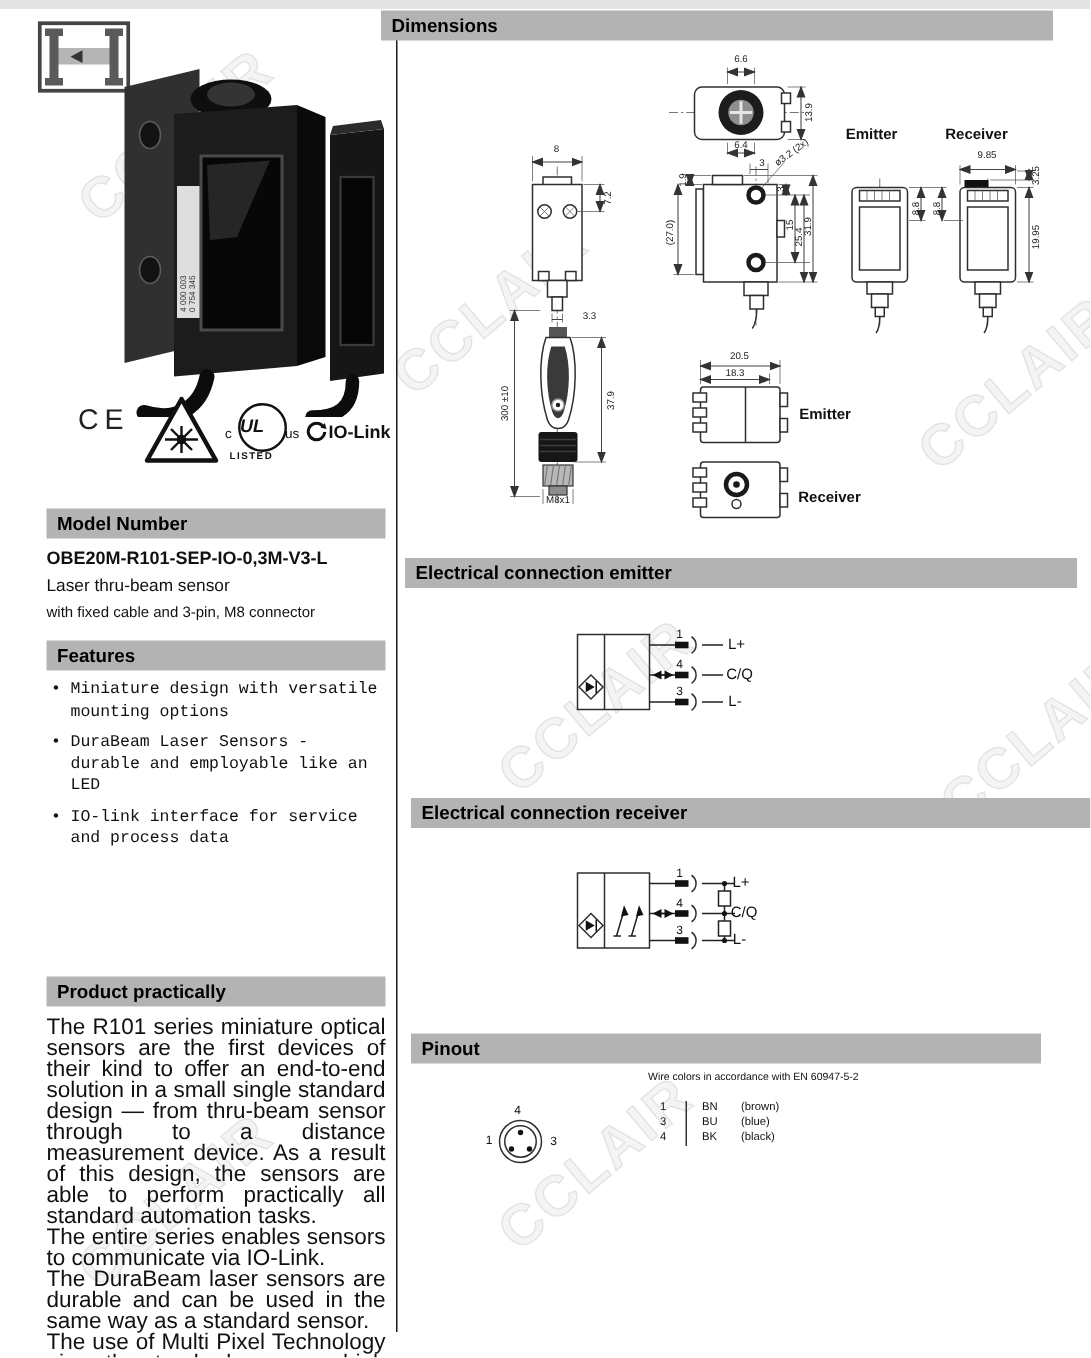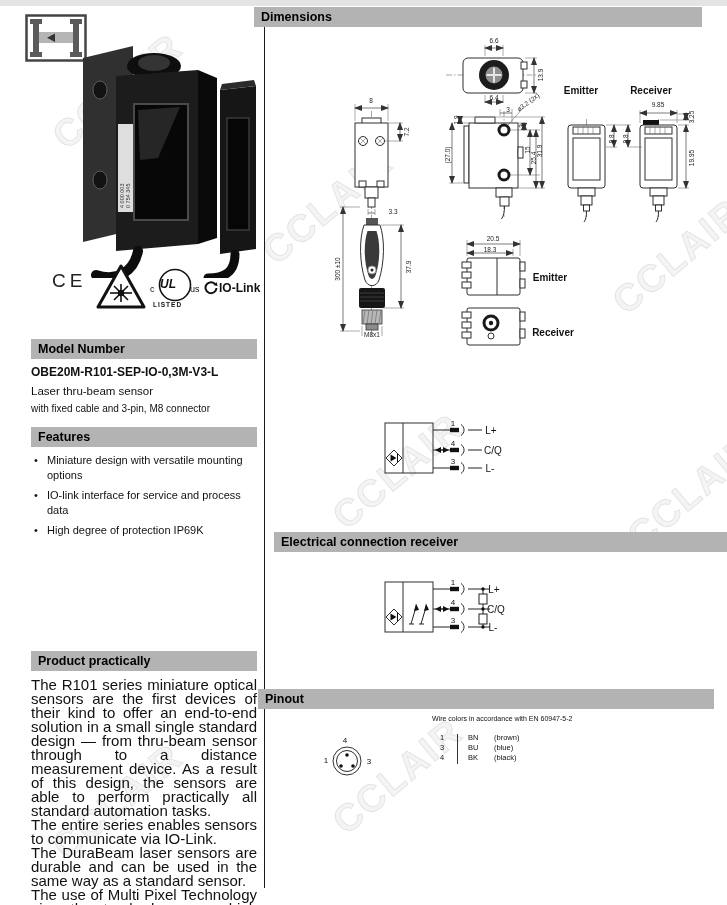--- a/index.html
+++ b/index.html
@@ -8,21 +8,21 @@
   .topstrip { position:absolute; left:0; top:0; width:727px; height:6px; background:#e4e4e4; }
   .divider { position:absolute; left:264px; top:10px; width:1px; height:878px; background:#1a1a1a; }
   .bar { position:absolute; height:20px; background:#b3b3b3; color:#000;
          font-weight:bold; font-size:12.5px; line-height:20px; padding-left:7px; box-sizing:border-box; }
   .wm { position:absolute; font-size:38px; font-weight:bold; letter-spacing:2px;
         color:rgba(0,0,0,0.045); -webkit-text-stroke:1px rgba(0,0,0,0.09);
         transform:rotate(-40deg); pointer-events:none; white-space:nowrap; }
   .code { position:absolute; left:31px; top:365px; font-weight:bold; font-size:12px; }
   .pname { position:absolute; left:31px; top:385px; font-size:11.5px; }
   .pdesc { position:absolute; left:31px; top:403px; font-size:10px; }
-  ul.features { position:absolute; left:31px; top:453px; width:226px; margin:0; padding:0; list-style:none; }
+  ul.features { position:absolute; left:31px; top:453px; width:226px; margin:0; padding:0; list-style:none;font-family:Liberation Mono, monospace; }
   ul.features li { position:relative; padding-left:16px; margin-bottom:6px; font-size:11px; line-height:14.5px; }
   ul.features li::before { content:"•"; position:absolute; left:3px; top:0; }
   .pinfo { position:absolute; left:31px; top:678px; width:226px; font-size:15px; line-height:14px; text-align:justify; }
   .pinfo p { margin:0; }
   .dimh, .dimc, .dimd { position:absolute; font-size:6.5px; color:#222; white-space:nowrap; }
   .dimh { transform:translate(-50%,-50%); }
   .dimc { transform:translate(-50%,-50%) rotate(-90deg); }
   .dimd { transform:translate(-50%,-50%) rotate(-36deg); }
   .seclabel { position:absolute; font-weight:bold; font-size:10px; transform:translate(-50%,-50%); white-space:nowrap; }
   .pinnum { position:absolute; font-size:8px; transform:translate(-50%,-50%); }
@@ -127,22 +127,22 @@
   <span class="iolink-txt">IO-Link</span>
 
   <div class="bar" style="left:31px;top:339px;width:226px">Model Number</div>
   <div class="code">OBE20M-R101-SEP-IO-0,3M-V3-L</div>
   <div class="pname">Laser thru-beam sensor</div>
   <div class="pdesc">with fixed cable and 3-pin, M8 connector</div>
 
   <div class="bar" style="left:31px;top:427px;width:226px">Features</div>
   <ul class="features">
     <li>Miniature design with versatile mounting options</li>
+    <li>DuraBeam Laser Sensors - durable and employable like an LED</li>
     <li>IO-link interface for service and process data</li>
-    <li>High degree of protection IP69K</li>
   </ul>
 
   <div class="bar" style="left:31px;top:651px;width:226px">Product practically</div>
   <div class="pinfo">
     <p>The R101 series miniature optical sensors are the first devices of their kind to offer an end-to-end solution in a small single standard design — from thru-beam sensor through to a distance measurement device. As a result of this design, the sensors are able to perform practically all standard automation tasks.</p>
     <p>The entire series enables sensors to communicate via IO-Link.</p>
     <p>The DuraBeam laser sensors are durable and can be used in the same way as a standard sensor.</p>
     <p>The use of Multi Pixel Technology gives the standard sensors a high level of flexibility and enables them to adapt more effectively to their operating environment.</p>
   </div>
 
@@ -296,20 +296,21 @@
   <span class="dimc" style="left:408px;top:267px">37.9</span>
   <span class="dimh" style="left:372px;top:334px">M8x1</span>
   <span class="dimh" style="left:493px;top:238px">20.5</span>
   <span class="dimh" style="left:490px;top:249px">18.3</span>
 
   <span class="seclabel" style="left:581px;top:90px">Emitter</span>
   <span class="seclabel" style="left:651px;top:90px">Receiver</span>
   <span class="seclabel" style="left:550px;top:277px">Emitter</span>
   <span class="seclabel" style="left:553px;top:332px">Receiver</span>
 
+  <div class="bar" style="left:270px;top:372px;width:448px">Electrical connection emitter</div>
   <svg class="circ" style="left:350px;top:410px;width:170px;height:75px" viewBox="0 0 170 75">
     <rect class="nf" x="35" y="13" width="48" height="50"></rect>
     <line class="nf" x1="53" y1="13" x2="53" y2="63"></line>
     <path class="nf" d="M44,40 L52,48 L44,56 L36,48 Z"></path>
     <path d="M40.5,44.5 v7 l6,-3.5 z" fill="#111"></path>
     <line x1="47.5" y1="44" x2="47.5" y2="52" stroke="#111"></line>
     <path class="wire" d="M83,20 H100 M118,20 h14 M83,40 H100 M118,40 h14 M83,58 H100 M118,58 h14"></path>
     <rect x="100" y="17.8" width="9" height="4.4" fill="#111"></rect>
     <rect x="100" y="37.8" width="9" height="4.4" fill="#111"></rect>
     <rect x="100" y="55.8" width="9" height="4.4" fill="#111"></rect>
@@ -347,21 +348,21 @@
     <line class="wire" x1="87" y1="39" x2="97" y2="39"></line>
     <path d="M85,39 l6,-3 v6 z M99,39 l-6,-3 v6 z" fill="#111"></path>
   </svg>
   <span class="pinnum" style="left:453px;top:582px">1</span>
   <span class="pinnum" style="left:453px;top:602px">4</span>
   <span class="pinnum" style="left:453px;top:620px">3</span>
   <span class="pinlabel" style="left:494px;top:589px">L+</span>
   <span class="pinlabel" style="left:496px;top:609px">C/Q</span>
   <span class="pinlabel" style="left:493px;top:627px">L-</span>
 
-  <div class="bar" style="left:258px;top:689px;width:456px">Pinout</div>
+  <div class="bar" style="left:274px;top:689px;width:420px">Pinout</div>
   <svg class="circ" style="left:330px;top:744px;width:36px;height:36px" viewBox="0 0 36 36">
     <circle class="nf" cx="17" cy="17" r="14"></circle>
     <circle class="nf" cx="17" cy="17" r="10.5"></circle>
     <circle cx="17" cy="11" r="1.8" fill="#111"></circle>
     <circle cx="11" cy="22" r="1.8" fill="#111"></circle>
     <circle cx="23" cy="22" r="1.8" fill="#111"></circle>
   </svg>
   <span class="pinnum" style="left:345px;top:740px">4</span>
   <span class="pinnum" style="left:326px;top:760px">1</span>
   <span class="pinnum" style="left:369px;top:761px">3</span>

